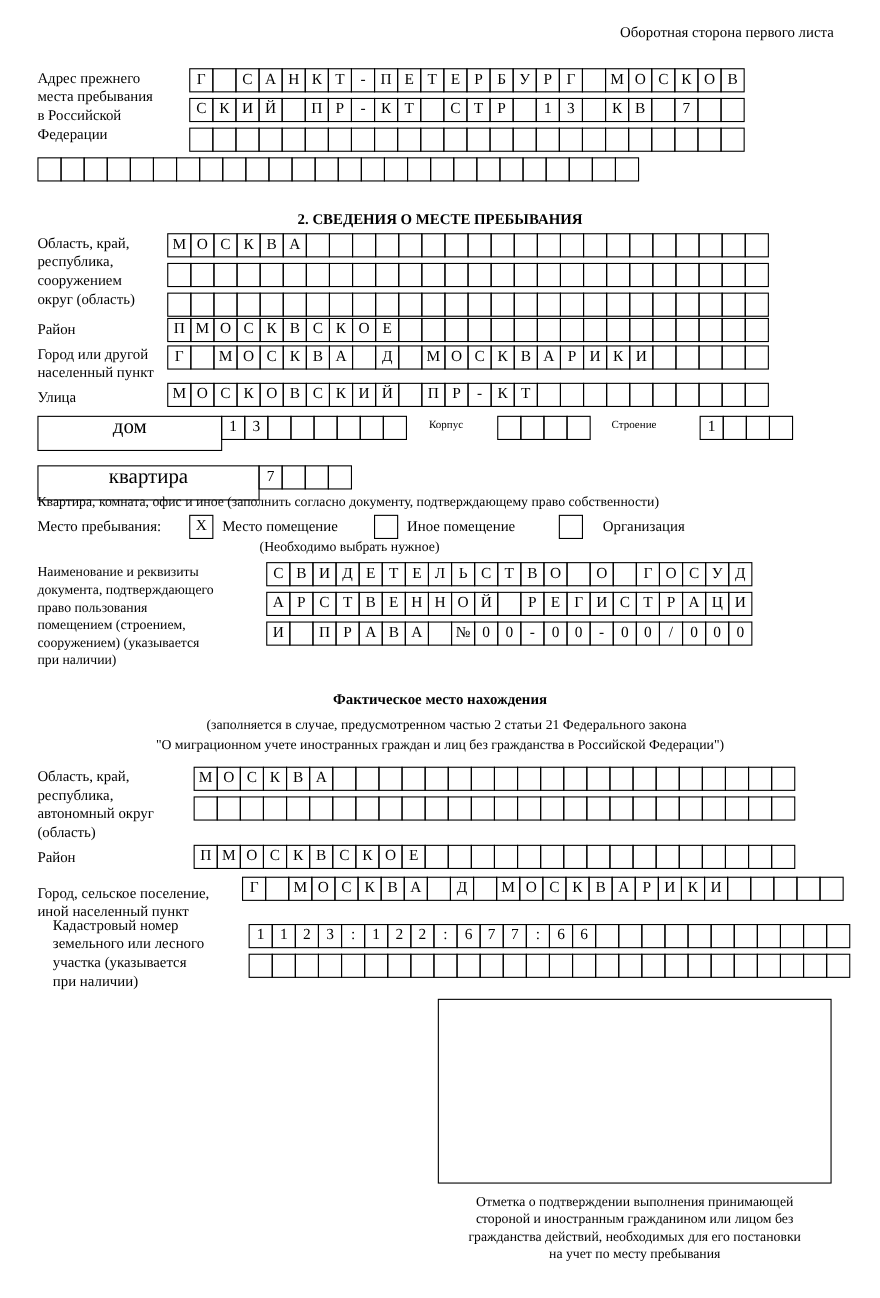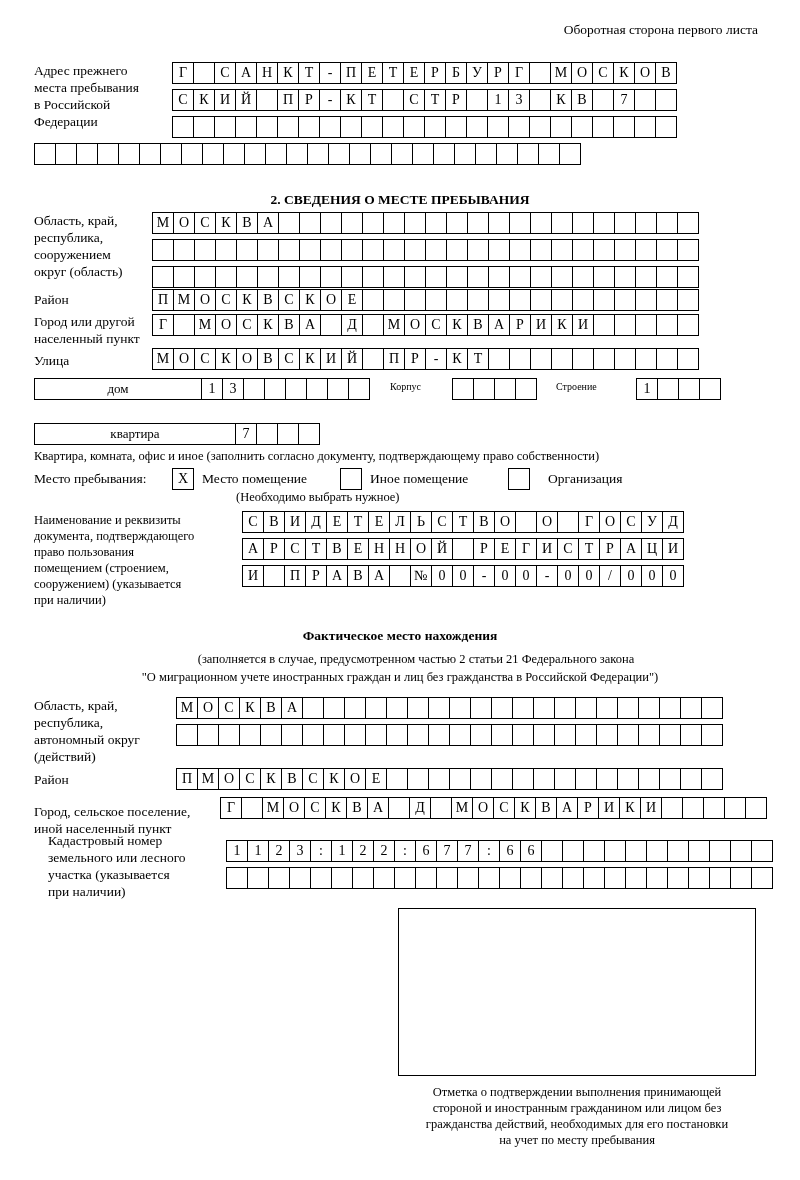--- a/index.html
+++ b/index.html
@@ -56,22 +56,22 @@
     box-sizing: border-box;
     font-size: 14px;
     line-height: 20px;
     text-align: center;
     font-family: "Liberation Serif", serif;
   }
 
   .txtbox {
     border: 1px solid #000;
     box-sizing: border-box;
-    height: 22px;
-    font-size: 13px;
+    height: 32px;
+    font-size: 19px;
     line-height: 20px;
     text-align: center;
   }
 
   .inline-label { font-size: 10px; }
 
   .check {
     width: 22px; height: 22px;
     border: 1px solid #000;
     box-sizing: border-box;
@@ -518,28 +518,28 @@
       <div class="cell">-</div>
       <div class="cell">0</div>
       <div class="cell">0</div>
       <div class="cell">/</div>
       <div class="cell">0</div>
       <div class="cell">0</div>
       <div class="cell">0</div>
     </div>
 
   <div class="abs section-title" style="left:0px; top:628px;">Фактическое место нахождения</div>
-  <div class="abs center-note" style="left:50px; top:652px; width:732px;">(заполняется в случае, предусмотренном частью 2 статьи 21 Федерального закона</div>
+  <div class="abs center-note" style="left:40px; top:652px; width:732px;">(заполняется в случае, предусмотренном частью 2 статьи 21 Федерального закона</div>
   <div class="abs center-note" style="left:34px; top:670px; width:732px;">"О миграционном учете иностранных граждан и лиц без гражданства в Российской Федерации")</div>
 
   <div class="abs lbl" style="left:34px; top:697px; width:150px;">
     <div>Область, край,</div>
     <div>республика,</div>
     <div>автономный округ</div>
-    <div>(действий)</div>
+    <div>(область)</div>
   </div>
   <div class="abs cells" id="al-region-1" style="left:176px; top:697px;">
       <div class="cell">М</div>
       <div class="cell">О</div>
       <div class="cell">С</div>
       <div class="cell">К</div>
       <div class="cell">В</div>
       <div class="cell">А</div>
       <div class="cell"></div>
       <div class="cell"></div>

